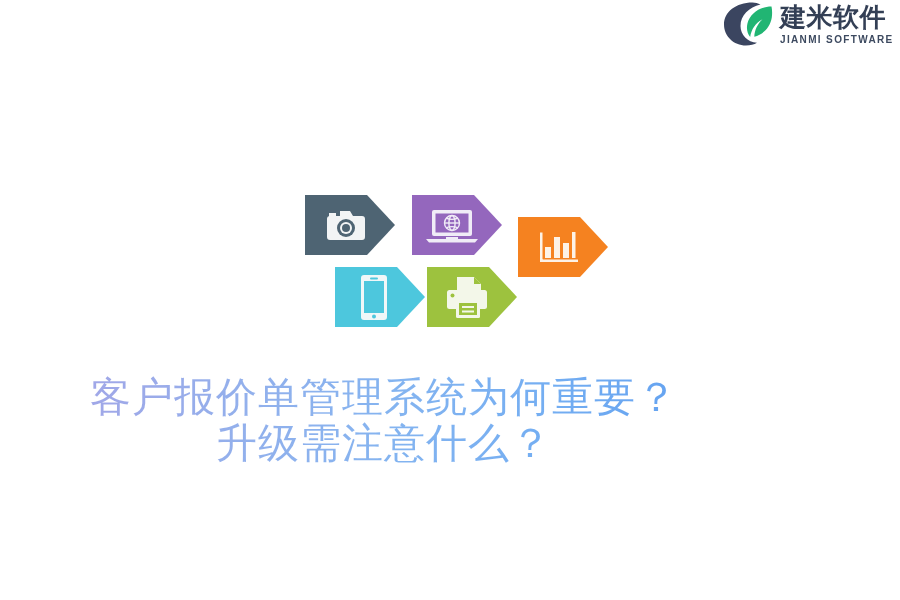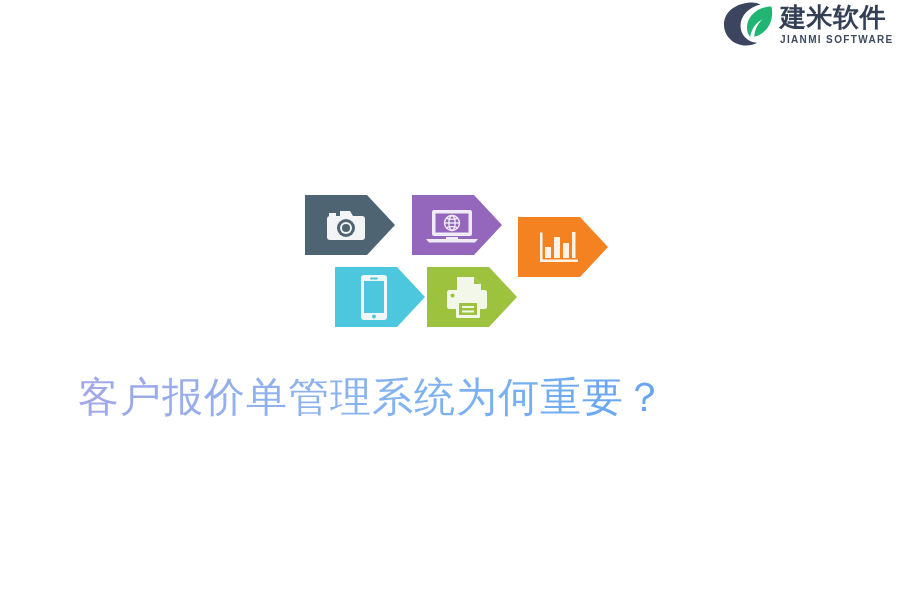--- a/index.html
+++ b/index.html
@@ -86,20 +86,21 @@
         #9fa8e8 14%,
         #93b0ec 32%,
         #84b4f0 52%,
         #74aef2 72%,
         #5b9cf0 100%);
     -webkit-background-clip: text;
     background-clip: text;
     color: transparent;
     -webkit-text-fill-color: transparent;
     white-space: nowrap;
+    padding-left: 12px;
   }
   .headline .ln { display: block; }
 </style>
 </head>
 <body>
 
 <div class="logo-block">
   <div class="logo-mark">
     <svg width="52" height="46" viewBox="0 0 52 46" xmlns="http://www.w3.org/2000/svg" aria-hidden="true">
       <path d="M30.5 1.5 C14 1.5 2 11 2 23.5 C2 35 11.5 44.5 24 44.5 C28.5 44.5 32 43.5 35 41.8 C25.5 41.2 18.5 34 18.5 25 C18.5 14.5 27 6.2 38.5 3.6 C36 2.2 33.4 1.5 30.5 1.5 Z" fill="#3b4560"></path>
@@ -185,13 +186,14 @@
         <rect x="35" y="39" width="12" height="2" fill="#f3f7e9"></rect>
         <rect x="35" y="43.5" width="12" height="2" fill="#f3f7e9"></rect>
       </g>
     </svg>
   </div>
 
 </div>
 
 <div class="headline">
   <span class="ln">客户报价单管理系统为何重要？</span>
+  <span class="ln">升级需注意什么？</span>
 </div>
 
 </body></html>

